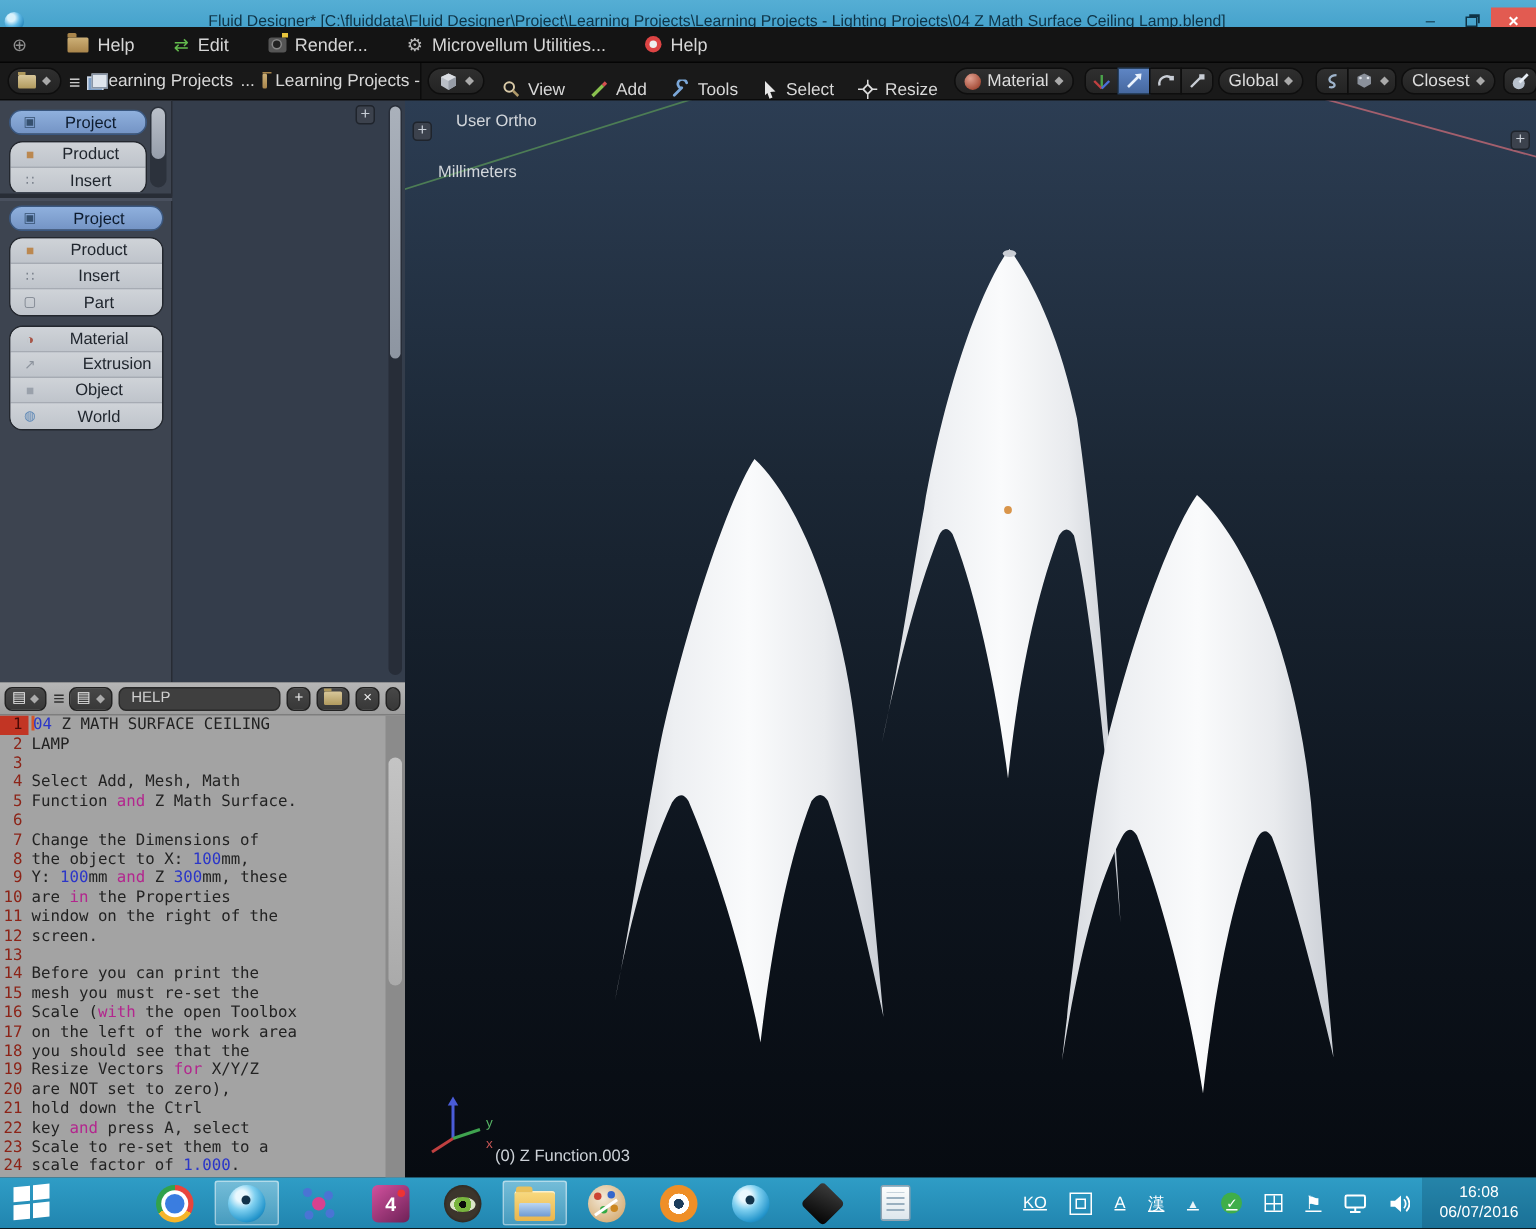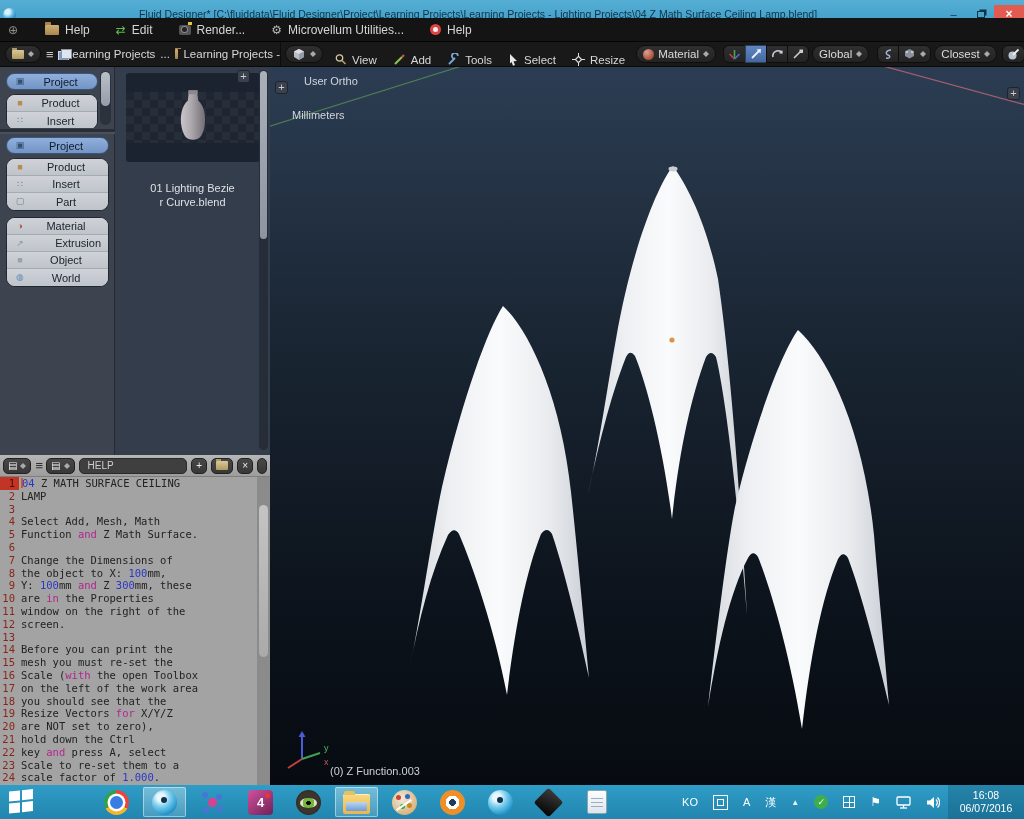--- a/index.html
+++ b/index.html
@@ -145,21 +145,21 @@
   .ic-explorer::after{content:"";position:absolute;left:3px;bottom:3px;right:3px;height:9px;background:linear-gradient(#bcd6f2,#6f9bd4);border-radius:1px;}
   .ic-palette{border-radius:50%;background:radial-gradient(circle at 40% 35%,#f2e9d8,#cf9f5e);}
   .ic-palette::before{content:"";position:absolute;left:4px;top:5px;width:5px;height:5px;border-radius:50%;background:#c43;
     box-shadow:9px -1px 0 #36c,4px 9px 0 #3a4,11px 8px 0 #c82;}
   .ic-palette::after{content:"";position:absolute;left:3px;top:14px;width:18px;height:2px;background:#fff;transform:rotate(-35deg);}
   .ic-blender{border-radius:50%;background:radial-gradient(circle,#1b3c5c 0 18%,#fff 19% 38%,#ef8f27 39% 100%);}
   .ic-inkscape{width:21px;height:21px;margin:2px;background:linear-gradient(160deg,#3c3c3c,#030303);transform:rotate(45deg);border-radius:3px;}
   .ic-notepad{width:20px;height:24px;background:linear-gradient(#fdfefe,#dde6ec);border:1px solid #8fa3b2;border-radius:2px;}
   .ic-notepad::after{content:"";position:absolute;left:3px;right:3px;top:4px;bottom:4px;
     background:repeating-linear-gradient(#0000 0 3px,#9ab0c0 3px 4px);}
-  .tray{margin-left:auto;display:flex;align-items:center;gap:15px;color:#fff;}
+  .tray{margin-left:auto;display:flex;align-items:center;gap:15px;color:#fff;text-decoration:underline;}
   .tray-txt{font-size:11px;}
   .ime-box{width:15px;height:15px;border:1px solid #fff;position:relative;}
   .ime-box::after{content:"";position:absolute;inset:3px;border:1px solid #fff;}
   .tr-chev{font-size:8px;color:#eaf4f8;}
   .tr-shield{width:14px;height:14px;border-radius:50%;background:#3fae4a;color:#fff;font-size:9px;line-height:14px;text-align:center;}
   .tr-win{width:12px;height:12px;border:1px solid #fff;
     background:linear-gradient(#fff,#fff) center/1px 100% no-repeat,linear-gradient(#fff,#fff) center/100% 1px no-repeat;}
   .tr-flag{font-size:12px;line-height:1;color:#fff;}
   .clock{width:76px;height:34px;margin-left:8px;background:rgba(5,45,70,.22);display:flex;flex-direction:column;
     align-items:center;justify-content:center;font-size:10.5px;line-height:13px;color:#fff;}
@@ -391,37 +391,20 @@
           <div class="sb-row">
             <span class="sb-ic" style="color:#5b86b5">◍</span>
             <span style="flex:1;text-align:center;">World</span>
           </div>
         </div>
       </div>
   </div>
 
   <div class="library">
     <div style="padding-top:6px;">
-        <div style="margin-top:0px;">
-       <div class="thumb">
-         <div class="checker"></div>
-            <svg width="44" height="62" viewBox="0 0 40 60">
-              <defs>
-                <linearGradient id="vg" x1="0" x2="1">
-                  <stop offset="0" stop-color="#c9c5c9"></stop>
-                  <stop offset=".45" stop-color="#aba6ab"></stop>
-                  <stop offset="1" stop-color="#726d74"></stop>
-                </linearGradient>
-              </defs>
-              <path d="M16,4 h8 l1,9 c6,5 8,16 6,26 c-2,9 -5,12 -11,12 c-6,0 -9,-3 -11,-12 c-2,-10 0,-21 6,-26 z" fill="url(#vg)"></path>
-              <rect x="15.5" y="3" width="9" height="4" fill="#8d888d"></rect>
-            </svg>
-       </div>
-       <div class="lib-label" style="margin-top:20px;">01 Lighting Bezie<br>r Curve.blend</div>
-     </div>
       </div>
     <div class="lib-scroll">
         <div class="lib-thumb"></div>
       </div>
     <div class="plus-handle" style="left:122px;top:3px;">+</div>
   </div>
 
   <div class="editor">
     <div class="ed-header">
       <span class="ed-btn">

